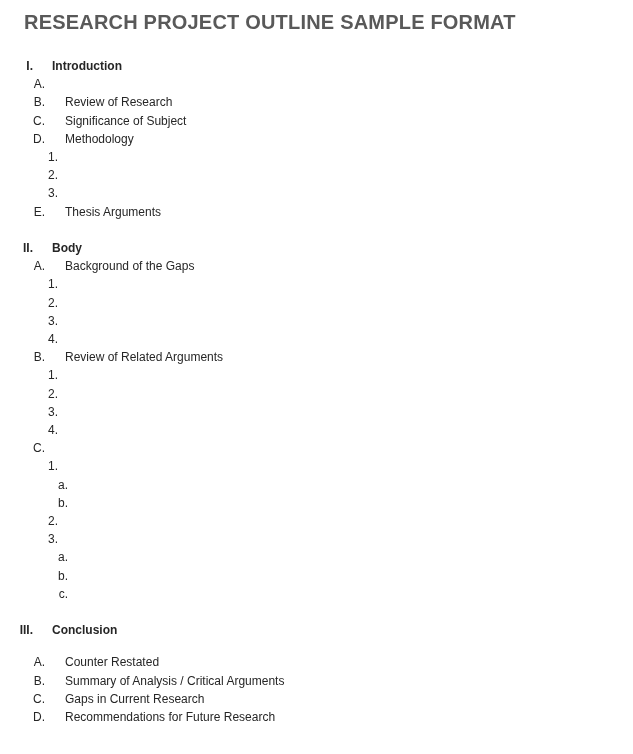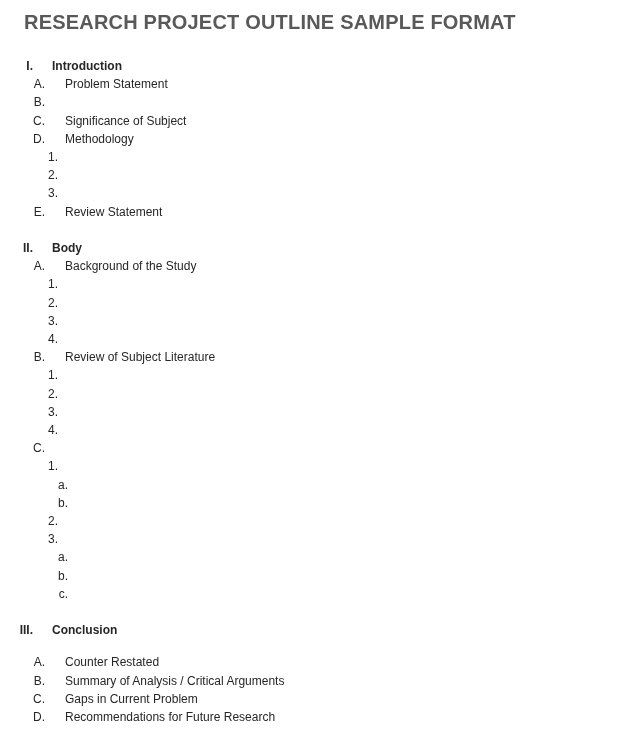--- a/index.html
+++ b/index.html
@@ -59,24 +59,24 @@
 
 <div class="page">
   <h1 class="title">RESEARCH PROJECT OUTLINE SAMPLE FORMAT</h1>
   <div class="outline" id="outline-list">
       <div class="item l1 bold">
         <span class="marker">I.</span>
         <span class="label">Introduction</span>
       </div>
       <div class="item l2">
         <span class="marker">A.</span>
-        <span class="label">Problem Statement</span>
       </div>
       <div class="item l2">
         <span class="marker">B.</span>
+        <span class="label">Review of Research</span>
       </div>
       <div class="item l2">
         <span class="marker">C.</span>
         <span class="label">Significance of Subject</span>
       </div>
       <div class="item l2">
         <span class="marker">D.</span>
         <span class="label">Methodology</span>
       </div>
       <div class="item l3">
@@ -86,50 +86,50 @@
       <div class="item l3">
         <span class="marker">2.</span>
         <span class="label"></span>
       </div>
       <div class="item l3">
         <span class="marker">3.</span>
         <span class="label"></span>
       </div>
       <div class="item l2">
         <span class="marker">E.</span>
-        <span class="label">Review Statement</span>
+        <span class="label">Thesis Arguments</span>
       </div>
       <div class="spacer"></div>
       <div class="item l1 bold">
         <span class="marker">II.</span>
         <span class="label">Body</span>
       </div>
       <div class="item l2">
         <span class="marker">A.</span>
-        <span class="label">Background of the Study</span>
+        <span class="label">Background of the Gaps</span>
       </div>
       <div class="item l3">
         <span class="marker">1.</span>
         <span class="label"></span>
       </div>
       <div class="item l3">
         <span class="marker">2.</span>
         <span class="label"></span>
       </div>
       <div class="item l3">
         <span class="marker">3.</span>
         <span class="label"></span>
       </div>
       <div class="item l3">
         <span class="marker">4.</span>
         <span class="label"></span>
       </div>
       <div class="item l2">
         <span class="marker">B.</span>
-        <span class="label">Review of Subject Literature</span>
+        <span class="label">Review of Related Arguments</span>
       </div>
       <div class="item l3">
         <span class="marker">1.</span>
         <span class="label"></span>
       </div>
       <div class="item l3">
         <span class="marker">2.</span>
         <span class="label"></span>
       </div>
       <div class="item l3">
@@ -184,20 +184,20 @@
       <div class="item l2">
         <span class="marker">A.</span>
         <span class="label">Counter Restated</span>
       </div>
       <div class="item l2">
         <span class="marker">B.</span>
         <span class="label">Summary of Analysis / Critical Arguments</span>
       </div>
       <div class="item l2">
         <span class="marker">C.</span>
-        <span class="label">Gaps in Current Problem</span>
+        <span class="label">Gaps in Current Research</span>
       </div>
       <div class="item l2">
         <span class="marker">D.</span>
         <span class="label">Recommendations for Future Research</span>
       </div>
     </div>
 </div>
 
 </body></html>

